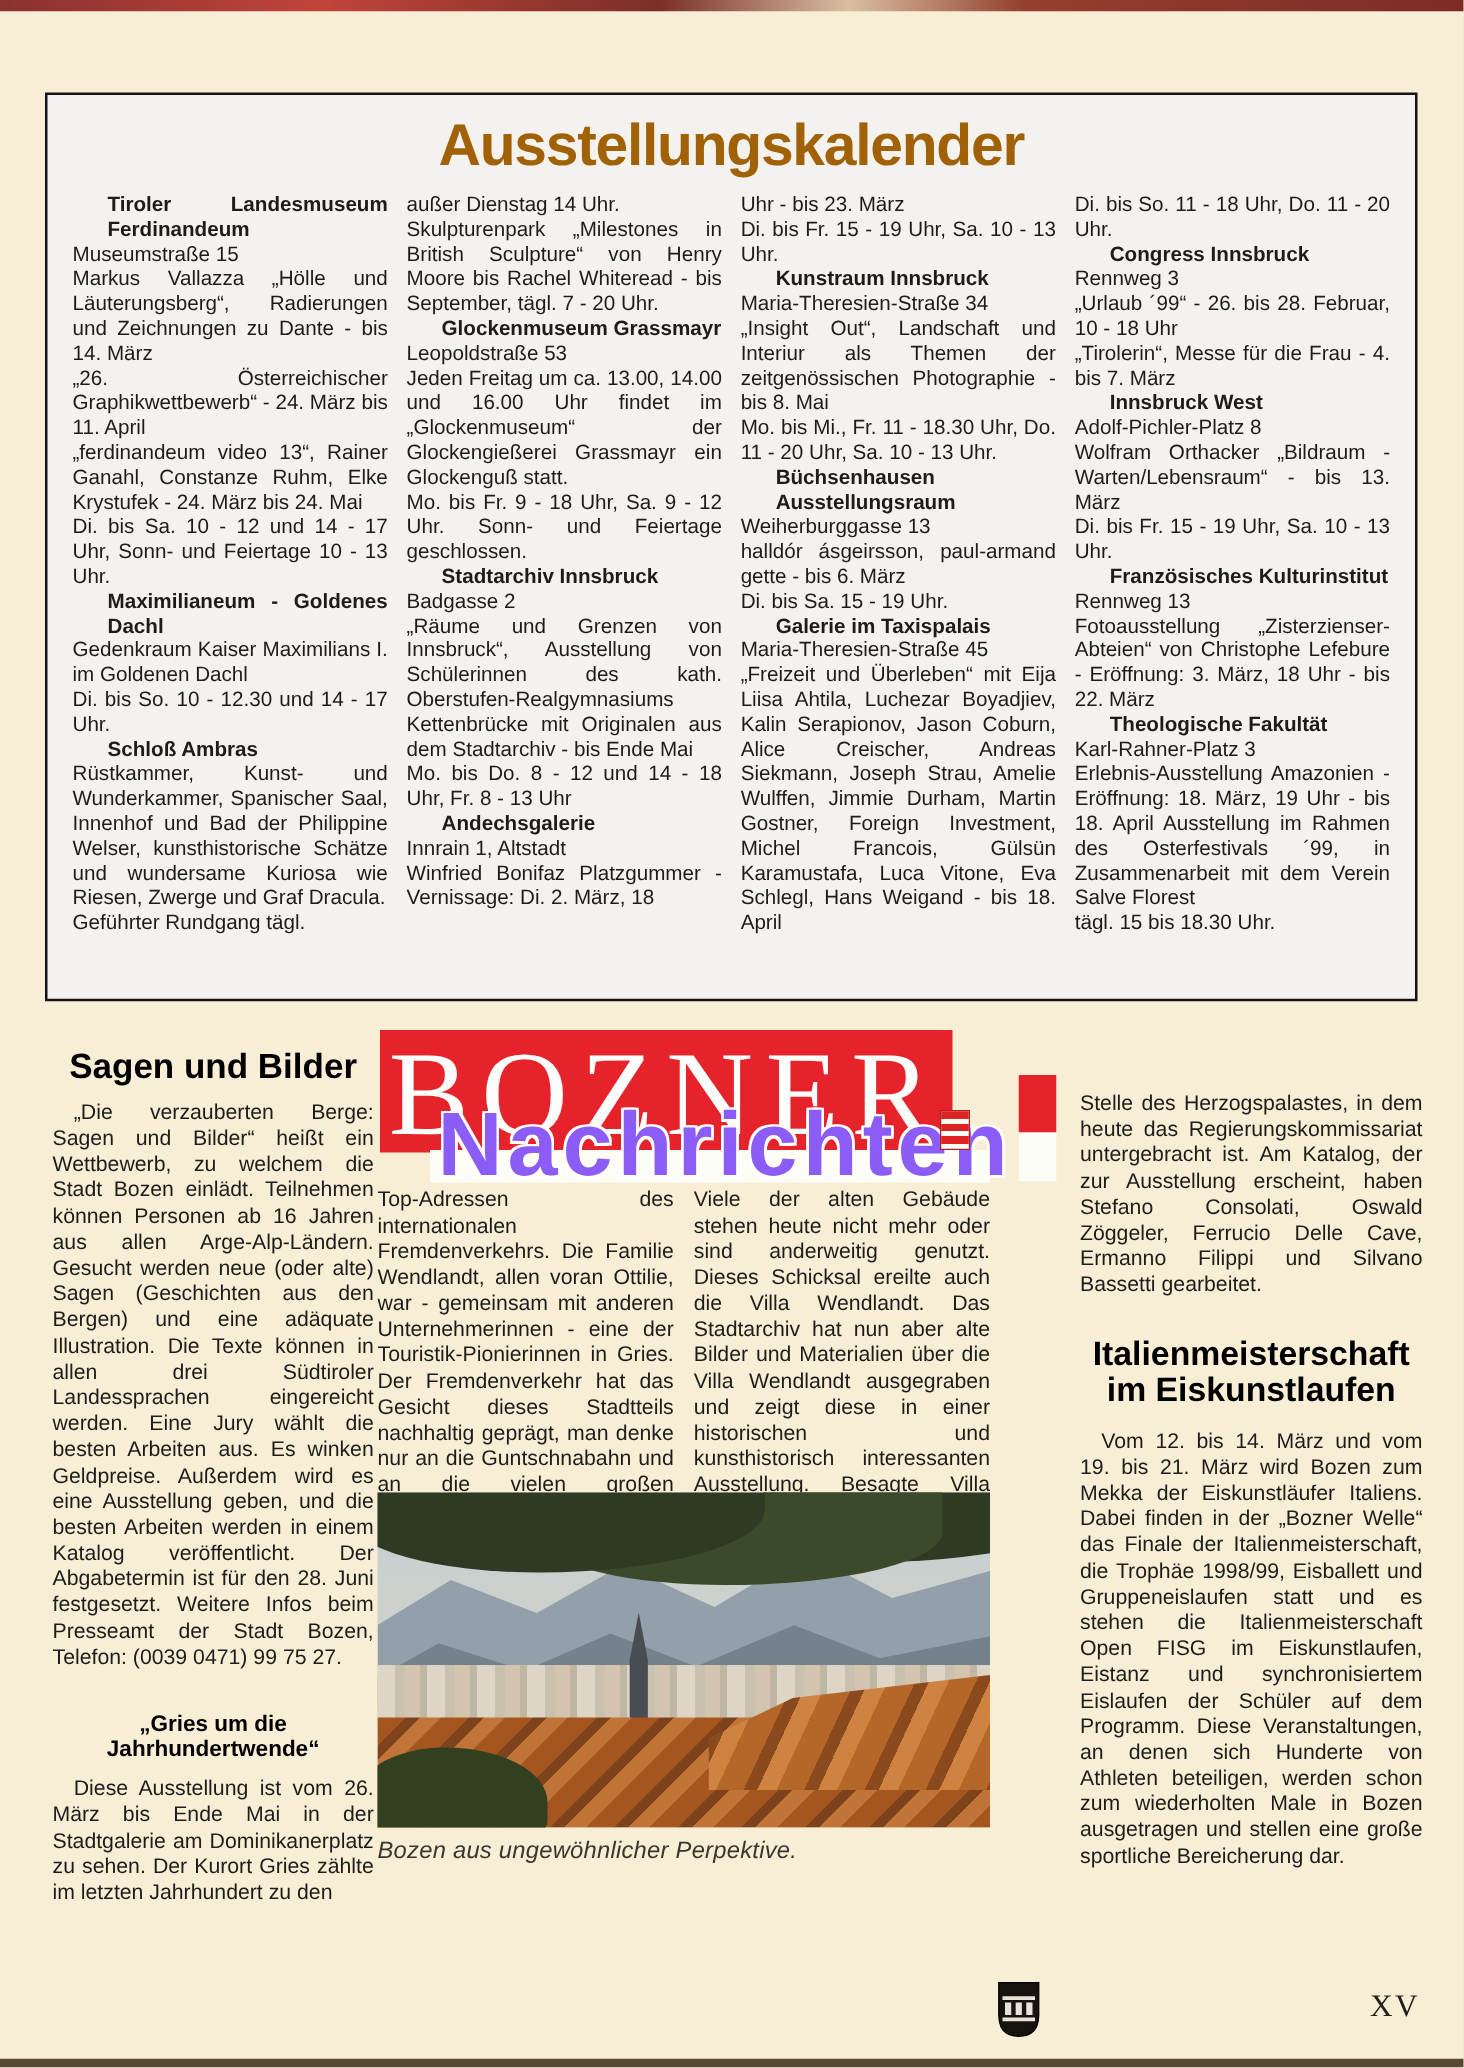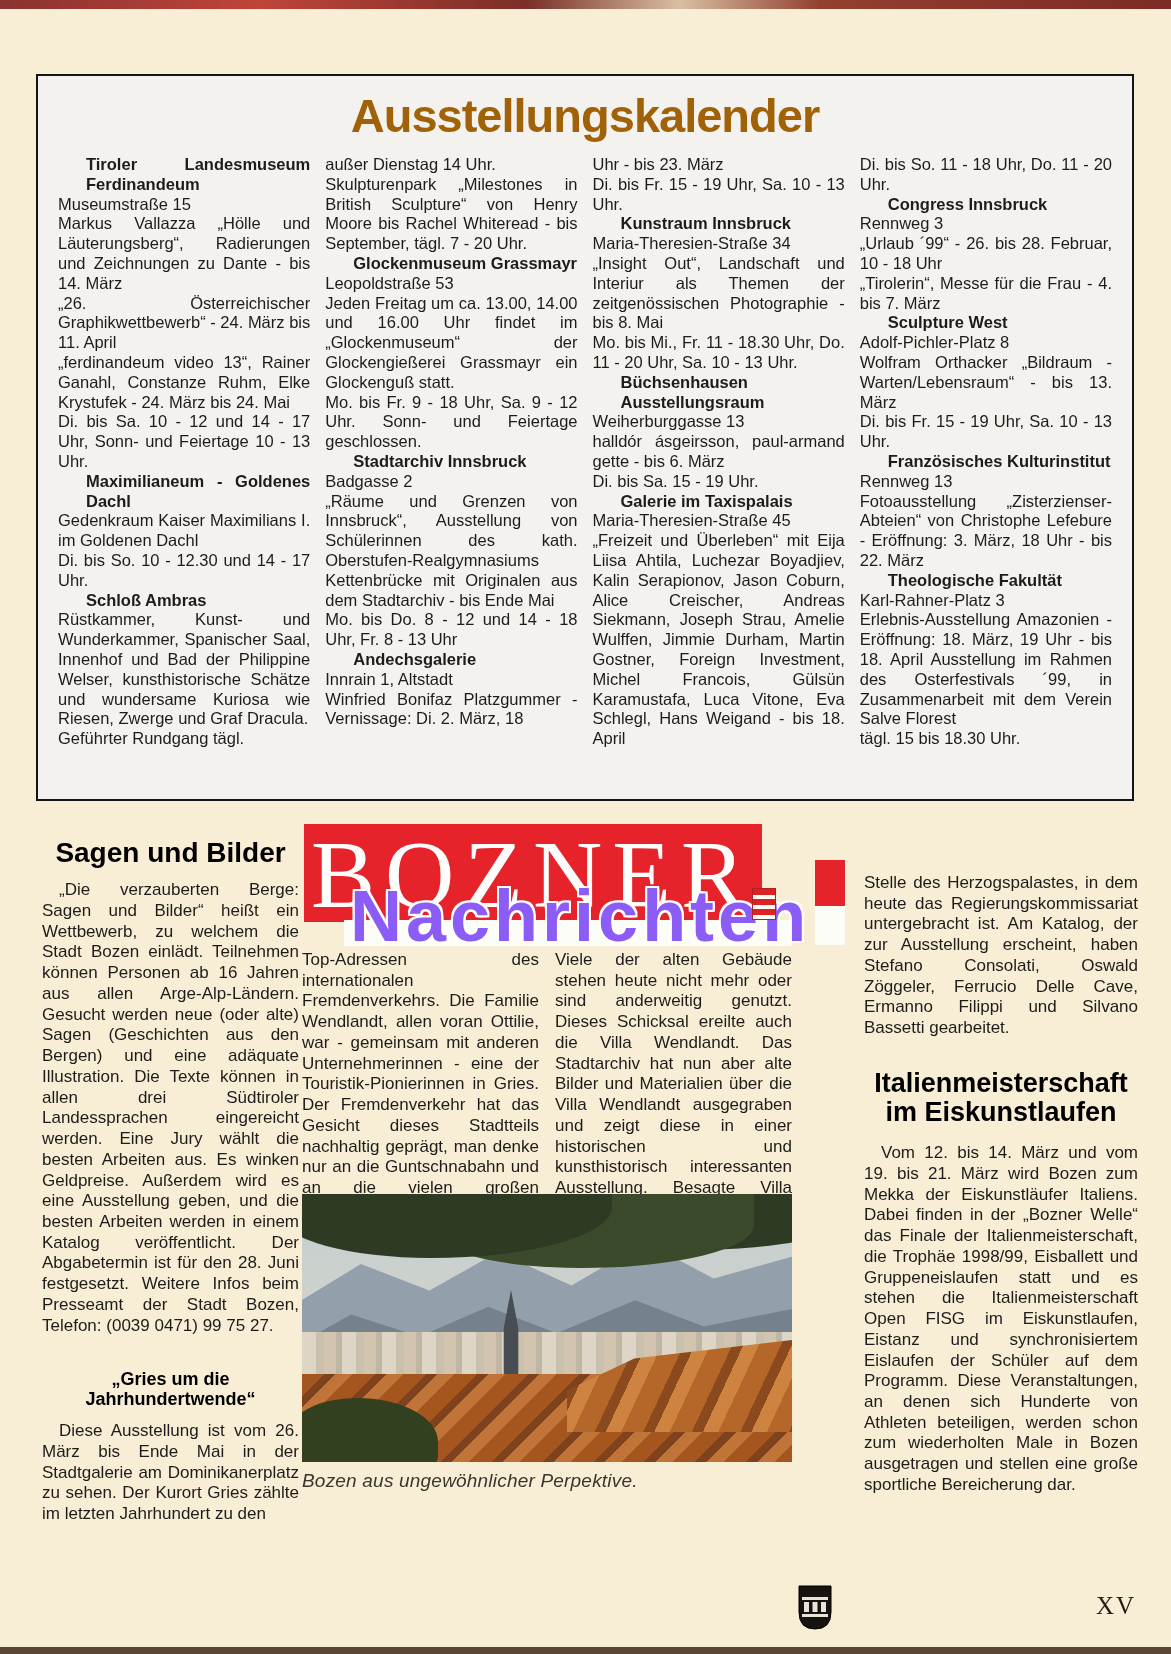--- a/index.html
+++ b/index.html
@@ -137,21 +137,21 @@
           <div class="kal-item body">Maria-Theresien-Straße 45</div>
           <div class="kal-item body">„Freizeit und Überleben“ mit Eija Liisa Ahtila, Luchezar Boyadjiev, Kalin Serapionov, Jason Coburn, Alice Creischer, Andreas Siekmann, Joseph Strau, Amelie Wulffen, Jimmie Durham, Martin Gostner, Foreign Investment, Michel Francois, Gülsün Karamustafa, Luca Vitone, Eva Schlegl, Hans Weigand - bis 18. April</div>
         </div>
       <div class="kal-col">
 
       <div class="kal-item body">Di. bis So. 11 - 18 Uhr, Do. 11 - 20 Uhr.</div>
           <div class="kal-item head">Congress Innsbruck</div>
           <div class="kal-item body">Rennweg 3</div>
           <div class="kal-item body">„Urlaub ´99“ - 26. bis 28. Februar, 10 - 18 Uhr</div>
           <div class="kal-item body">„Tirolerin“, Messe für die Frau - 4. bis 7. März</div>
-          <div class="kal-item head">Sculpture West</div>
+          <div class="kal-item head">Innsbruck West</div>
           <div class="kal-item body">Adolf-Pichler-Platz 8</div>
           <div class="kal-item body">Wolfram Orthacker „Bildraum - Warten/Lebensraum“ - bis 13. März</div>
           <div class="kal-item body">Di. bis Fr. 15 - 19 Uhr, Sa. 10 - 13 Uhr.</div>
           <div class="kal-item head">Französisches Kulturinstitut</div>
           <div class="kal-item body">Rennweg 13</div>
           <div class="kal-item body">Fotoausstellung „Zisterzienser-Abteien“ von Christophe Lefebure - Eröffnung: 3. März, 18 Uhr - bis 22. März</div>
           <div class="kal-item head">Theologische Fakultät</div>
           <div class="kal-item body">Karl-Rahner-Platz 3</div>
           <div class="kal-item body">Erlebnis-Ausstellung Amazonien - Eröffnung: 18. März, 19 Uhr - bis 18. April Ausstellung im Rahmen des Osterfestivals ´99, in Zusammenarbeit mit dem Verein Salve Florest</div>
           <div class="kal-item body">tägl. 15 bis 18.30 Uhr.</div>

